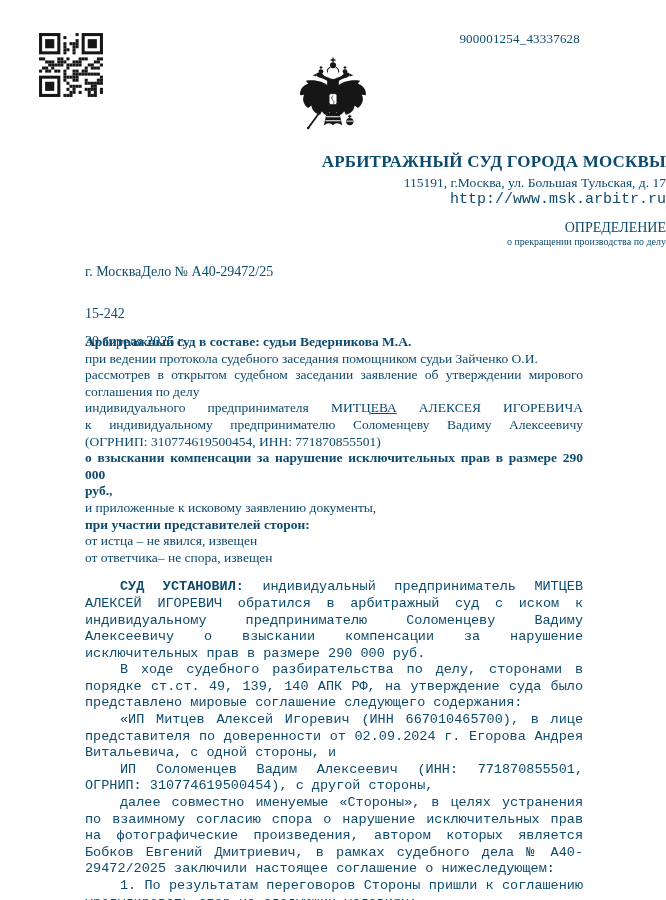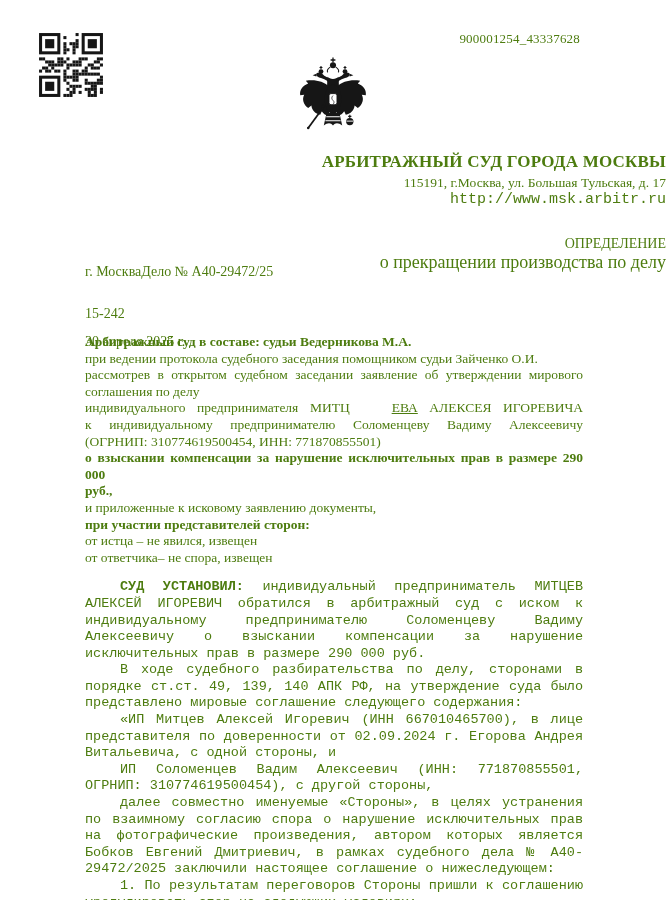--- a/index.html
+++ b/index.html
@@ -3,46 +3,46 @@
 <meta charset="utf-8">
 <style>
   html, body { margin: 0; padding: 0; background: #e9e9e9; }
   .page {
     position: relative;
     width: 666px;
     height: 900px;
     margin: 0 auto;
     background: #ffffff;
     font-family: "Liberation Serif", "DejaVu Serif", serif;
-    color: #4d7c0f;
+    color: #0c4a6e;
     overflow: hidden;
   }
   .qr { position: absolute; left: 36px; top: 30px; width: 70px; height: 70px; }
   .doc-number { position: absolute; top: 31px; right: 86px; font-size: 13px; letter-spacing: 0.2px; }
   .emblem { position: absolute; top: 57px; left: 293px; width: 80px; height: 94px; }
   .court-header { position: absolute; top: 152px; left: 0; width: 100%; text-align: right; }
   .court-name { font-size: 17px; font-weight: bold; letter-spacing: 0.2px; }
   .court-address { font-size: 13.5px; margin-top: 3px; }
   .court-url { font-size: 15px; font-family: Liberation Mono, monospace; }
-  .doc-type { font-size: 14px; margin-top: 28px; }
-  .doc-subtitle { font-size: 18px; padding-left: 24px; }
+  .doc-type { font-size: 14px; margin-top: 12px; }
+  .doc-subtitle { font-size: 10px; padding-left: 24px; }
   .case-block { position: absolute; top: 264px; left: 85px; right: 83px; font-size: 14px; }
   .case-row { display: flex; }
   .case-code { text-align: left; margin-top: 26px; }
   .case-date { margin-top: 12px; }
   .body-text {
     position: absolute; top: 334px; left: 85px; right: 83px;
     font-size: 13.5px; line-height: 16.6px; text-align: justify;
   }
   .para { margin: 0; }
   .para.indent { text-indent: 35px; font-family: Liberation Mono, monospace; }
   .para.gap { margin-top: 13px; }
   .para.force { text-align-last: justify; }
   .b { font-weight: bold; }
-  .u { text-decoration: underline; padding-left: 42px; }
+  .u { text-decoration: underline; }
 </style>
 </head>
 <body>
 
 <div class="page">
 
   <div class="qr">
     <svg id="qr-svg" width="70" height="70" viewBox="0 0 70 70" xmlns="http://www.w3.org/2000/svg">
         <rect x="39.565217391304344" y="3.0434782608695654" width="3.0434782608695654" height="3.0434782608695654" fill="#161616"></rect>
         <rect x="27.39130434782609" y="6.086956521739131" width="3.0434782608695654" height="3.0434782608695654" fill="#161616"></rect>

